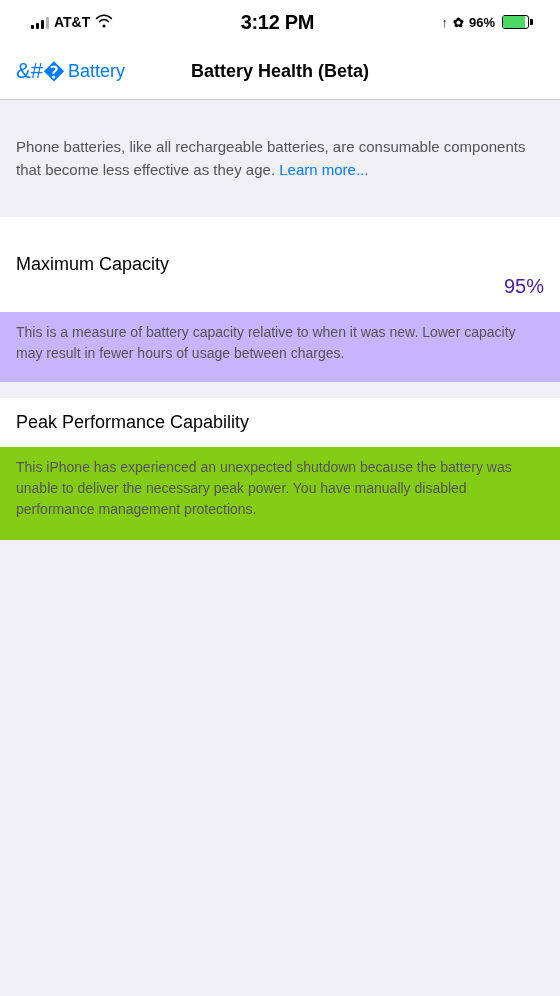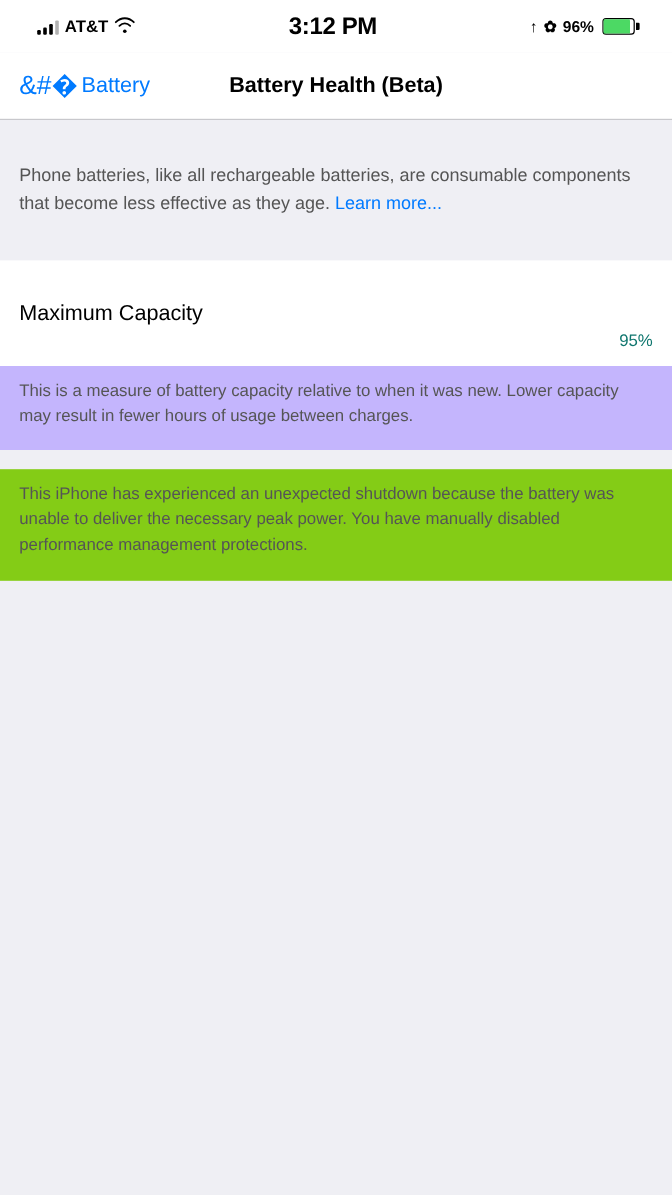--- a/index.html
+++ b/index.html
@@ -162,22 +162,22 @@
       align-items: center;
       justify-content: space-between;
       padding: 14px 16px;
       gap: 18px;
     }
     .capacity-label {
       font-size: 18px;
       color: #000;
     }
     .capacity-value {
-      font-size: 14px;
-      color: #0f766e;
+      font-size: 20px;
+      color: #4c1d95;
       margin-top: 44px;
     }
 
     .capacity-desc {
       background: #c4b5fd;
       padding: 10px 16px 18px 16px;
     }
     .capacity-desc-text {
       font-size: 14px;
       color: #555;
@@ -271,17 +271,22 @@
     <div class="capacity-row">
       <span class="capacity-label">Maximum Capacity</span>
       <span class="capacity-value">95%</span>
     </div>
   </div>
   <div class="capacity-desc">
     <p class="capacity-desc-text">This is a measure of battery capacity relative to when it was new. Lower capacity may result in fewer hours of usage between charges.</p>
   </div>
 
   <div class="spacer-mid"></div>
+  <div class="peak-section">
+    <div class="peak-header">
+      <span class="peak-label">Peak Performance Capability</span>
+    </div>
+  </div>
   <div class="peak-desc">
     <p class="peak-desc-text">This iPhone has experienced an unexpected shutdown because the battery was unable to deliver the necessary peak power. You have manually disabled performance management protections.</p>
   </div>
 
 </div>
 
 </body></html>

